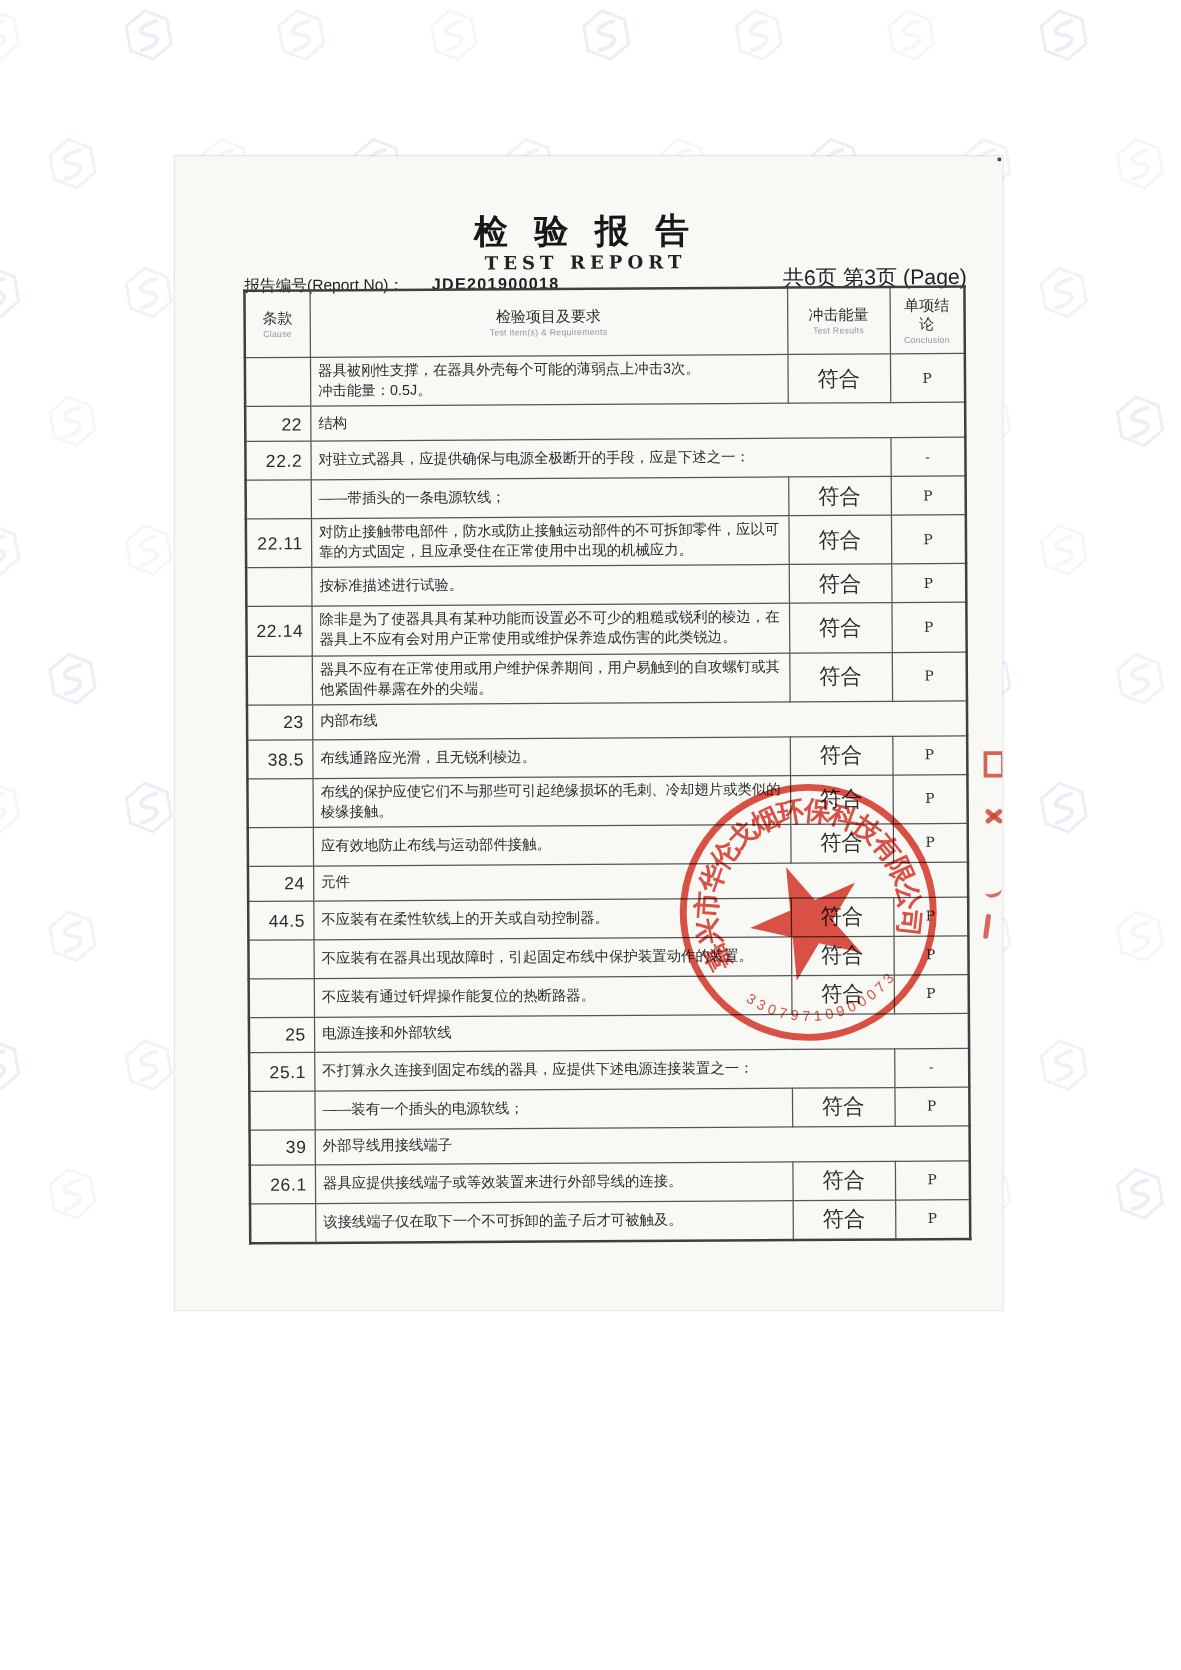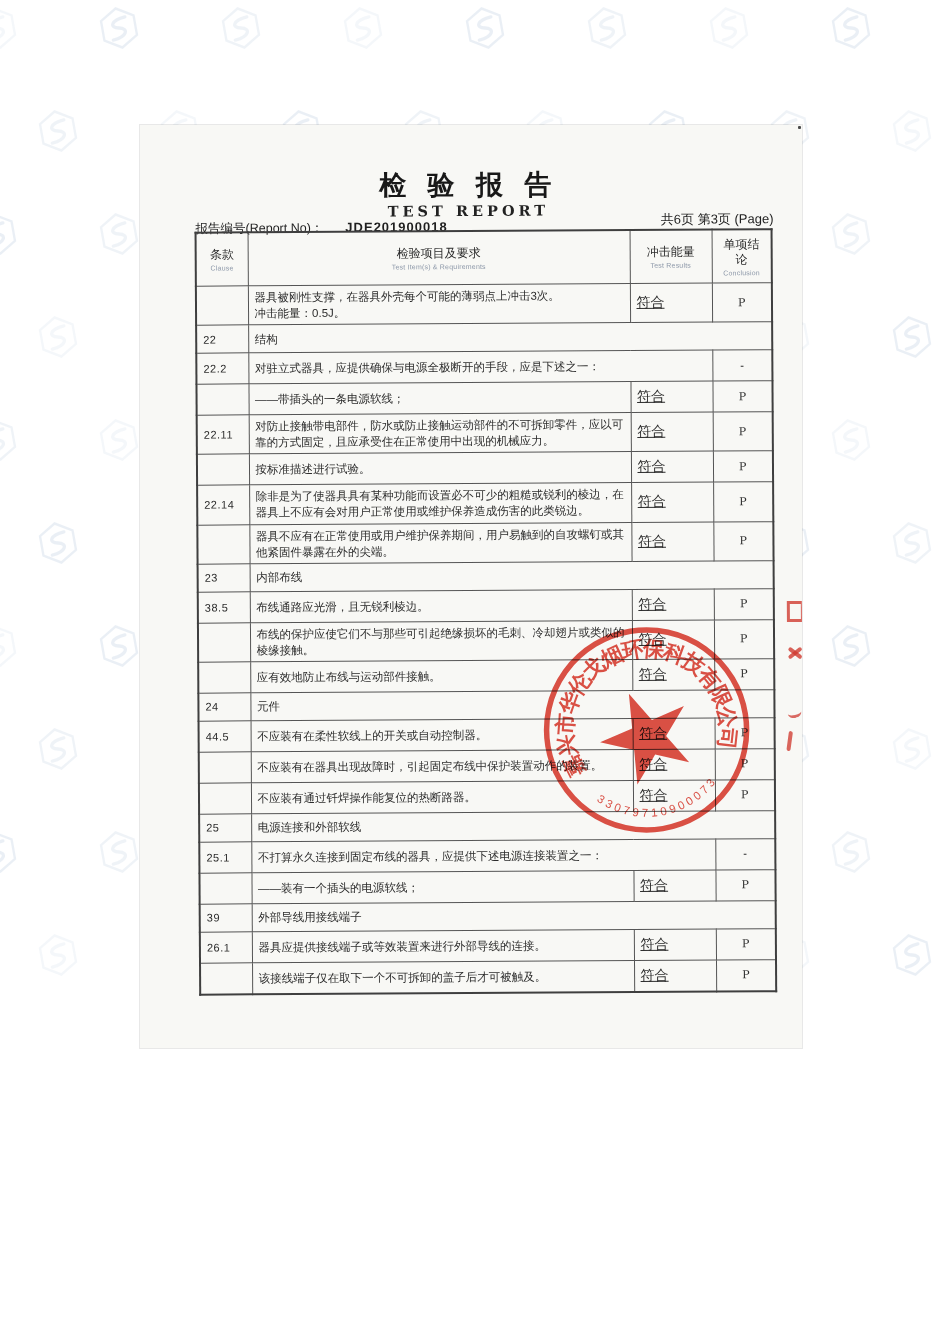--- a/index.html
+++ b/index.html
@@ -30,36 +30,36 @@
     font-family:"DejaVu Serif","Liberation Serif",serif;
     font-weight:bold;font-size:27px;letter-spacing:6px;color:#181818;
   }
   .title-en{
     position:absolute;top:77px;left:0;width:100%;text-align:center;
     font-family:"DejaVu Serif","Liberation Serif",serif;
     font-weight:bold;font-size:14.5px;letter-spacing:4px;color:#222;
   }
   .report-no{position:absolute;left:58px;top:94px;font-size:12.5px;color:#1f1f1f;}
   .report-no .val{font-weight:bold;font-size:13px;letter-spacing:1px;margin-left:22px;}
-  .page-info{position:absolute;right:26px;top:87px;font-size:13px;color:#1f1f1f;}
+  .page-info{position:absolute;right:26px;top:87px;font-size:17px;color:#1f1f1f;}
   
   table.report{
     position:absolute;left:57px;top:105px;width:576px;
     border-collapse:collapse;table-layout:fixed;
     border:2px solid #3f3f3f;
     color:#2c2c2c;
   }
   table.report td{border:1px solid #555;padding:3px 6px;vertical-align:middle;}
   col.c-clause{width:52px;} col.c-item{width:382px;} col.c-result{width:82px;} col.c-concl{width:60px;}
   tr.head td{height:48px;text-align:center;padding:2px;}
   .th-cn{font-size:12px;color:#2b2b2b;white-space:pre-line;line-height:1.25;}
   .th-en{font-size:7px;color:#8d98a9;margin-top:2px;letter-spacing:.2px;}
-  td.clause-cell{text-align:left;font-size:11px;letter-spacing:.5px;margin-top:36px;}
+  td.clause-cell{text-align:right;font-size:14px;letter-spacing:.5px;margin-top:36px;}
   td.item-cell{font-size:11.5px;line-height:1.4;white-space:pre-line;text-align:left;}
-  td.result-cell{font-size:14px;text-decoration:underline;}
+  td.result-cell{text-align:center;font-size:17px;}
   td.conclusion-cell{text-align:center;font-size:11px;font-family:"DejaVu Serif",serif;}
   tr.normal td{height:24px;}
   tr.section td{height:21px;}
   tr.open td{height:24px;}
   
   .stamp{
     position:absolute;left:391px;top:491px;width:230px;height:230px;
     mix-blend-mode:multiply;opacity:.88;
     transform:rotate(-9deg);
   }

